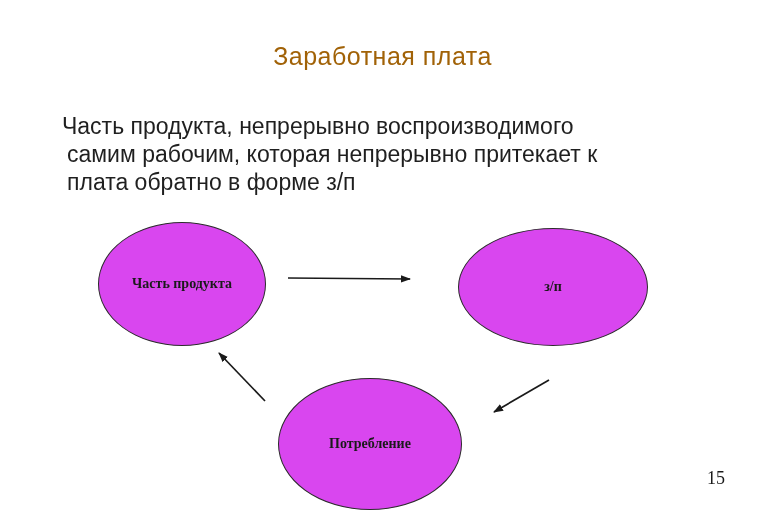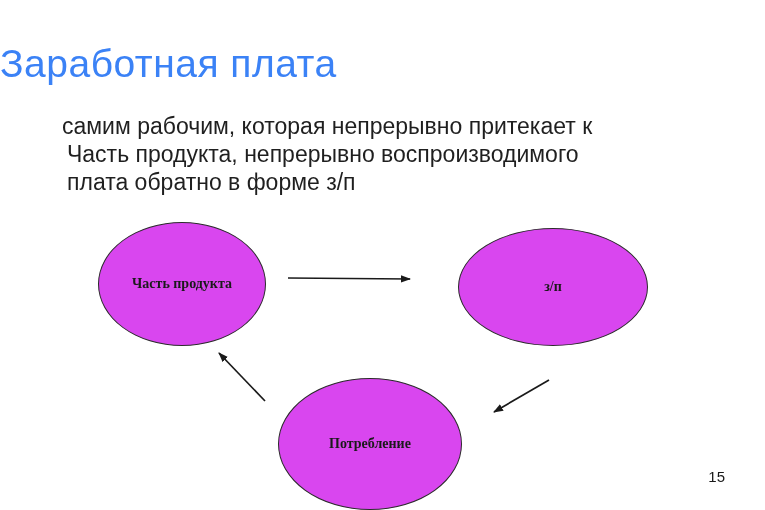--- a/index.html
+++ b/index.html
@@ -13,23 +13,24 @@
     height: 510px;
     background: #ffffff;
     overflow: hidden;
     font-family: "Liberation Sans", sans-serif;
   }
   .slide-title {
     position: absolute;
     top: 42px;
     left: 0;
     width: 100%;
-    font-size: 39px;
+    text-align: center;
+    font-size: 25px;
     letter-spacing: 0.5px;
-    color: #3b82f6;
+    color: #a16207;
   }
   .slide-body {
     position: absolute;
     top: 112px;
     left: 62px;
     width: 655px;
     font-size: 23px;
     line-height: 28px;
     color: #1f1f1f;
   }
@@ -58,35 +59,35 @@
     left: 0;
     top: 0;
     width: 765px;
     height: 510px;
     pointer-events: none;
   }
   .page-number {
     position: absolute;
     right: 40px;
     top: 468px;
-    font-family: Liberation Sans, sans-serif;
-    font-size: 15px;
+    font-family: Liberation Serif, serif;
+    font-size: 18px;
     color: #1a1a1a;
   }
 </style>
 </head>
 <body>
 
 <div class="slide">
 
   <div class="slide-title">Заработная плата</div>
 
   <div class="slide-body">
+    <div class="line">Часть продукта, непрерывно воспроизводимого</div>
     <div class="line">самим рабочим, которая непрерывно притекает к</div>
-    <div class="line">Часть продукта, непрерывно воспроизводимого</div>
     <div class="line">плата обратно в форме з/п</div>
   </div>
 
   <svg class="arrows" viewBox="0 0 765 510" xmlns="http://www.w3.org/2000/svg">
     <defs>
       <marker id="arrowhead" markerWidth="11" markerHeight="9" refX="9" refY="4.5" orient="auto" markerUnits="userSpaceOnUse">
         <polygon points="0,0.8 10,4.5 0,8.2" fill="#1a1a1a"></polygon>
       </marker>
     </defs>
     <line x1="288" y1="278" x2="410" y2="279" stroke="#1a1a1a" stroke-width="1.7" marker-end="url(#arrowhead)"></line>

